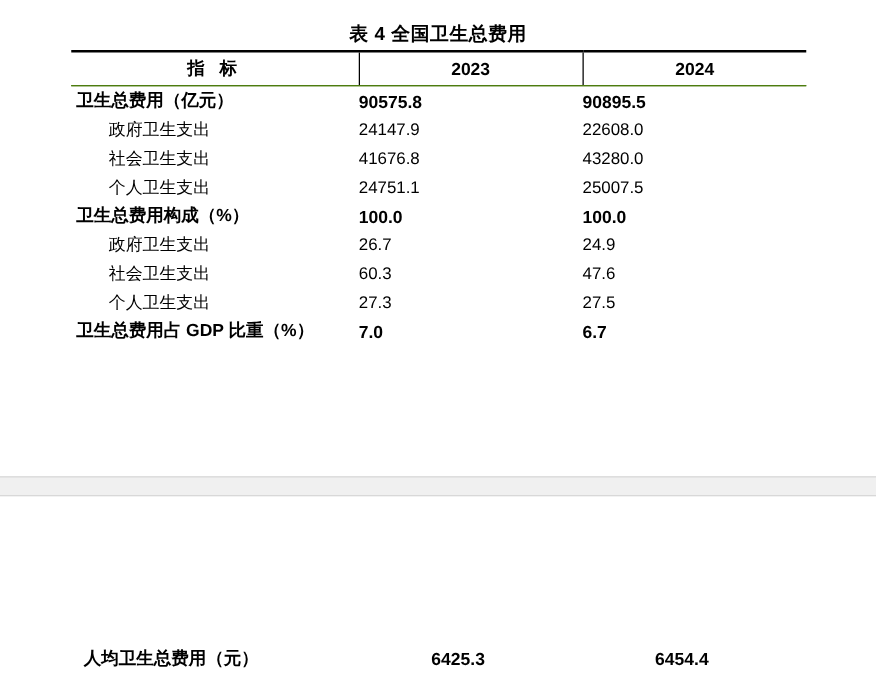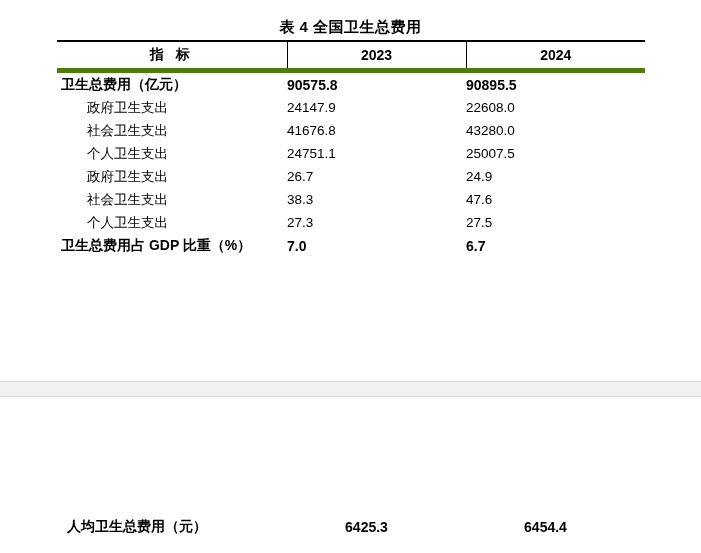--- a/index.html
+++ b/index.html
@@ -57,21 +57,21 @@
   table.main th, table.main td {
     padding: 0;
     vertical-align: middle;
   }
 
   .row-head th {
     height: 26px;
     font-size: 14px;
     font-weight: bold;
     border-top: 2px solid #000;
-    border-bottom: 5px solid #4d7c0f;
+    border-bottom: 1px solid #4d7c0f;
   }
   .row-head th.label {
     text-align: center;
     letter-spacing: 4px;
   }
   .row-head th.year {
     text-align: center;
   }
   .row-head th.sep {
     border-left: 1px solid #000;
@@ -186,28 +186,33 @@
         <tr class="data-row indent">
           <td class="label">社会卫生支出</td>
           <td class="num">41676.8</td>
           <td class="num">43280.0</td>
         </tr>
         <tr class="data-row indent">
           <td class="label">个人卫生支出</td>
           <td class="num">24751.1</td>
           <td class="num">25007.5</td>
         </tr>
+        <tr class="data-row bold">
+          <td class="label">卫生总费用构成（%）</td>
+          <td class="num">100.0</td>
+          <td class="num">100.0</td>
+        </tr>
         <tr class="data-row indent">
           <td class="label">政府卫生支出</td>
           <td class="num">26.7</td>
           <td class="num">24.9</td>
         </tr>
         <tr class="data-row indent">
           <td class="label">社会卫生支出</td>
-          <td class="num">38.3</td>
+          <td class="num">60.3</td>
           <td class="num">47.6</td>
         </tr>
         <tr class="data-row indent">
           <td class="label">个人卫生支出</td>
           <td class="num">27.3</td>
           <td class="num">27.5</td>
         </tr>
         <tr class="data-row bold">
           <td class="label">卫生总费用占 GDP 比重（%）</td>
           <td class="num">7.0</td>

